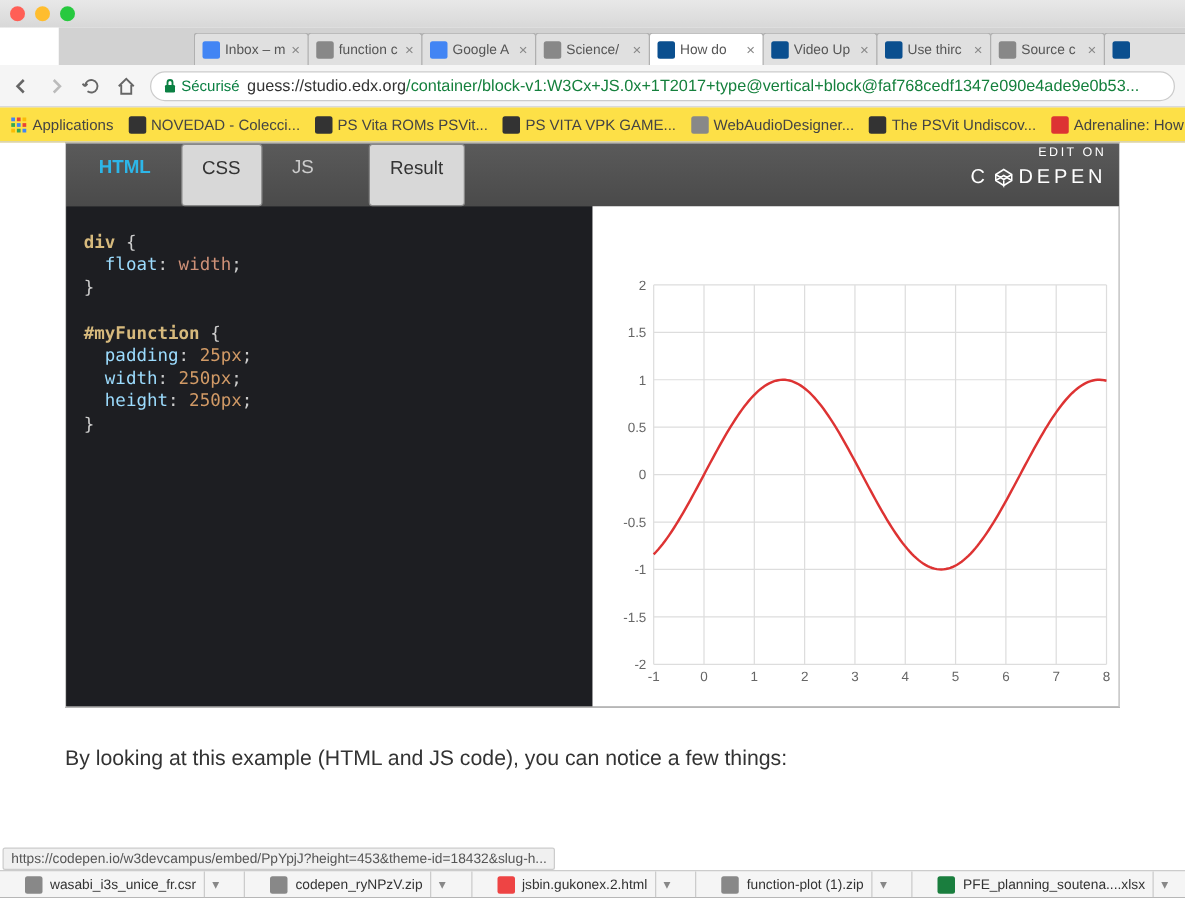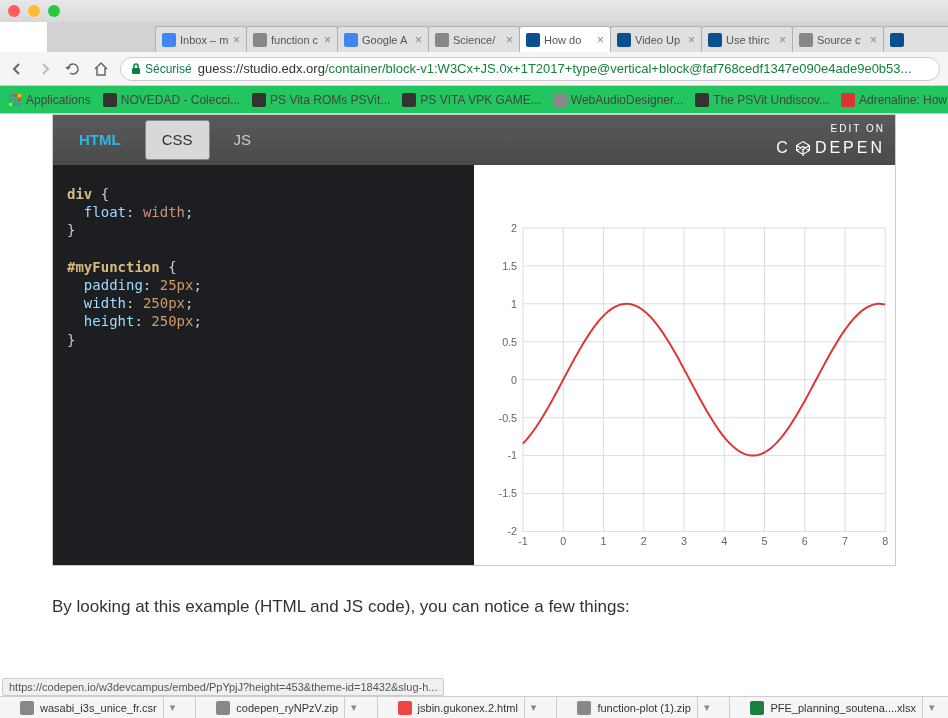--- a/index.html
+++ b/index.html
@@ -85,21 +85,21 @@
       overflow: hidden;
     }
     .secure-label { color: #0b8043; font-size: 12px; display: flex; align-items: center; gap: 4px; }
     .url-text { color: #333; white-space: nowrap; overflow: hidden; text-overflow: ellipsis; }
     .url-domain { color: #333; }
     .url-path { color: #15803d; }
     
     
     .bookmarks-bar {
       height: 28px;
-      background: #22c55e;
+      background: #fde047;
       border-bottom: 1px solid #d0d0d0;
       display: flex;
       align-items: center;
       padding: 0 8px;
       gap: 12px;
       font-size: 12px;
       color: #444;
       overflow: hidden;
     }
     .bm-item { display: flex; align-items: center; gap: 4px; white-space: nowrap; cursor: pointer; }
@@ -120,21 +120,20 @@
     
     .codepen {
       border: 1px solid #ccc;
       background: #444;
       width: 100%;
     }
     .cp-header {
       height: 50px;
       background: linear-gradient(#5a5a5a, #4a4a4a);
       display: flex;
-      align-items: center;
       padding: 0 10px;
       gap: 8px;
       position: relative;
     }
     .cp-tab {
       padding: 8px 16px;
       font-size: 15px;
       color: #ccc;
       cursor: pointer;
       border-radius: 3px;
@@ -349,20 +348,21 @@
     </div>
   </div>
 
 <div class="content">
 
   <div class="codepen">
     <div class="cp-header">
       <div class="cp-tab html">HTML</div>
       <div class="cp-tab active">CSS</div>
       <div class="cp-tab">JS</div>
+      <div class="cp-tab result">Result</div>
       <div class="cp-logo">
         <div>EDIT ON</div>
         <div class="cp-logo-main">
           <span>C</span>
           <svg class="cp-cube" viewBox="0 0 20 20">
               <path d="M10 2L18 7v6l-8 5-8-5V7z M2 7l8 5 8-5 M10 12v8 M2 13l8-5 8 5" stroke="#fff" stroke-width="1.5" fill="none"></path>
             </svg>
           <span>DEPEN</span>
         </div>
       </div>

